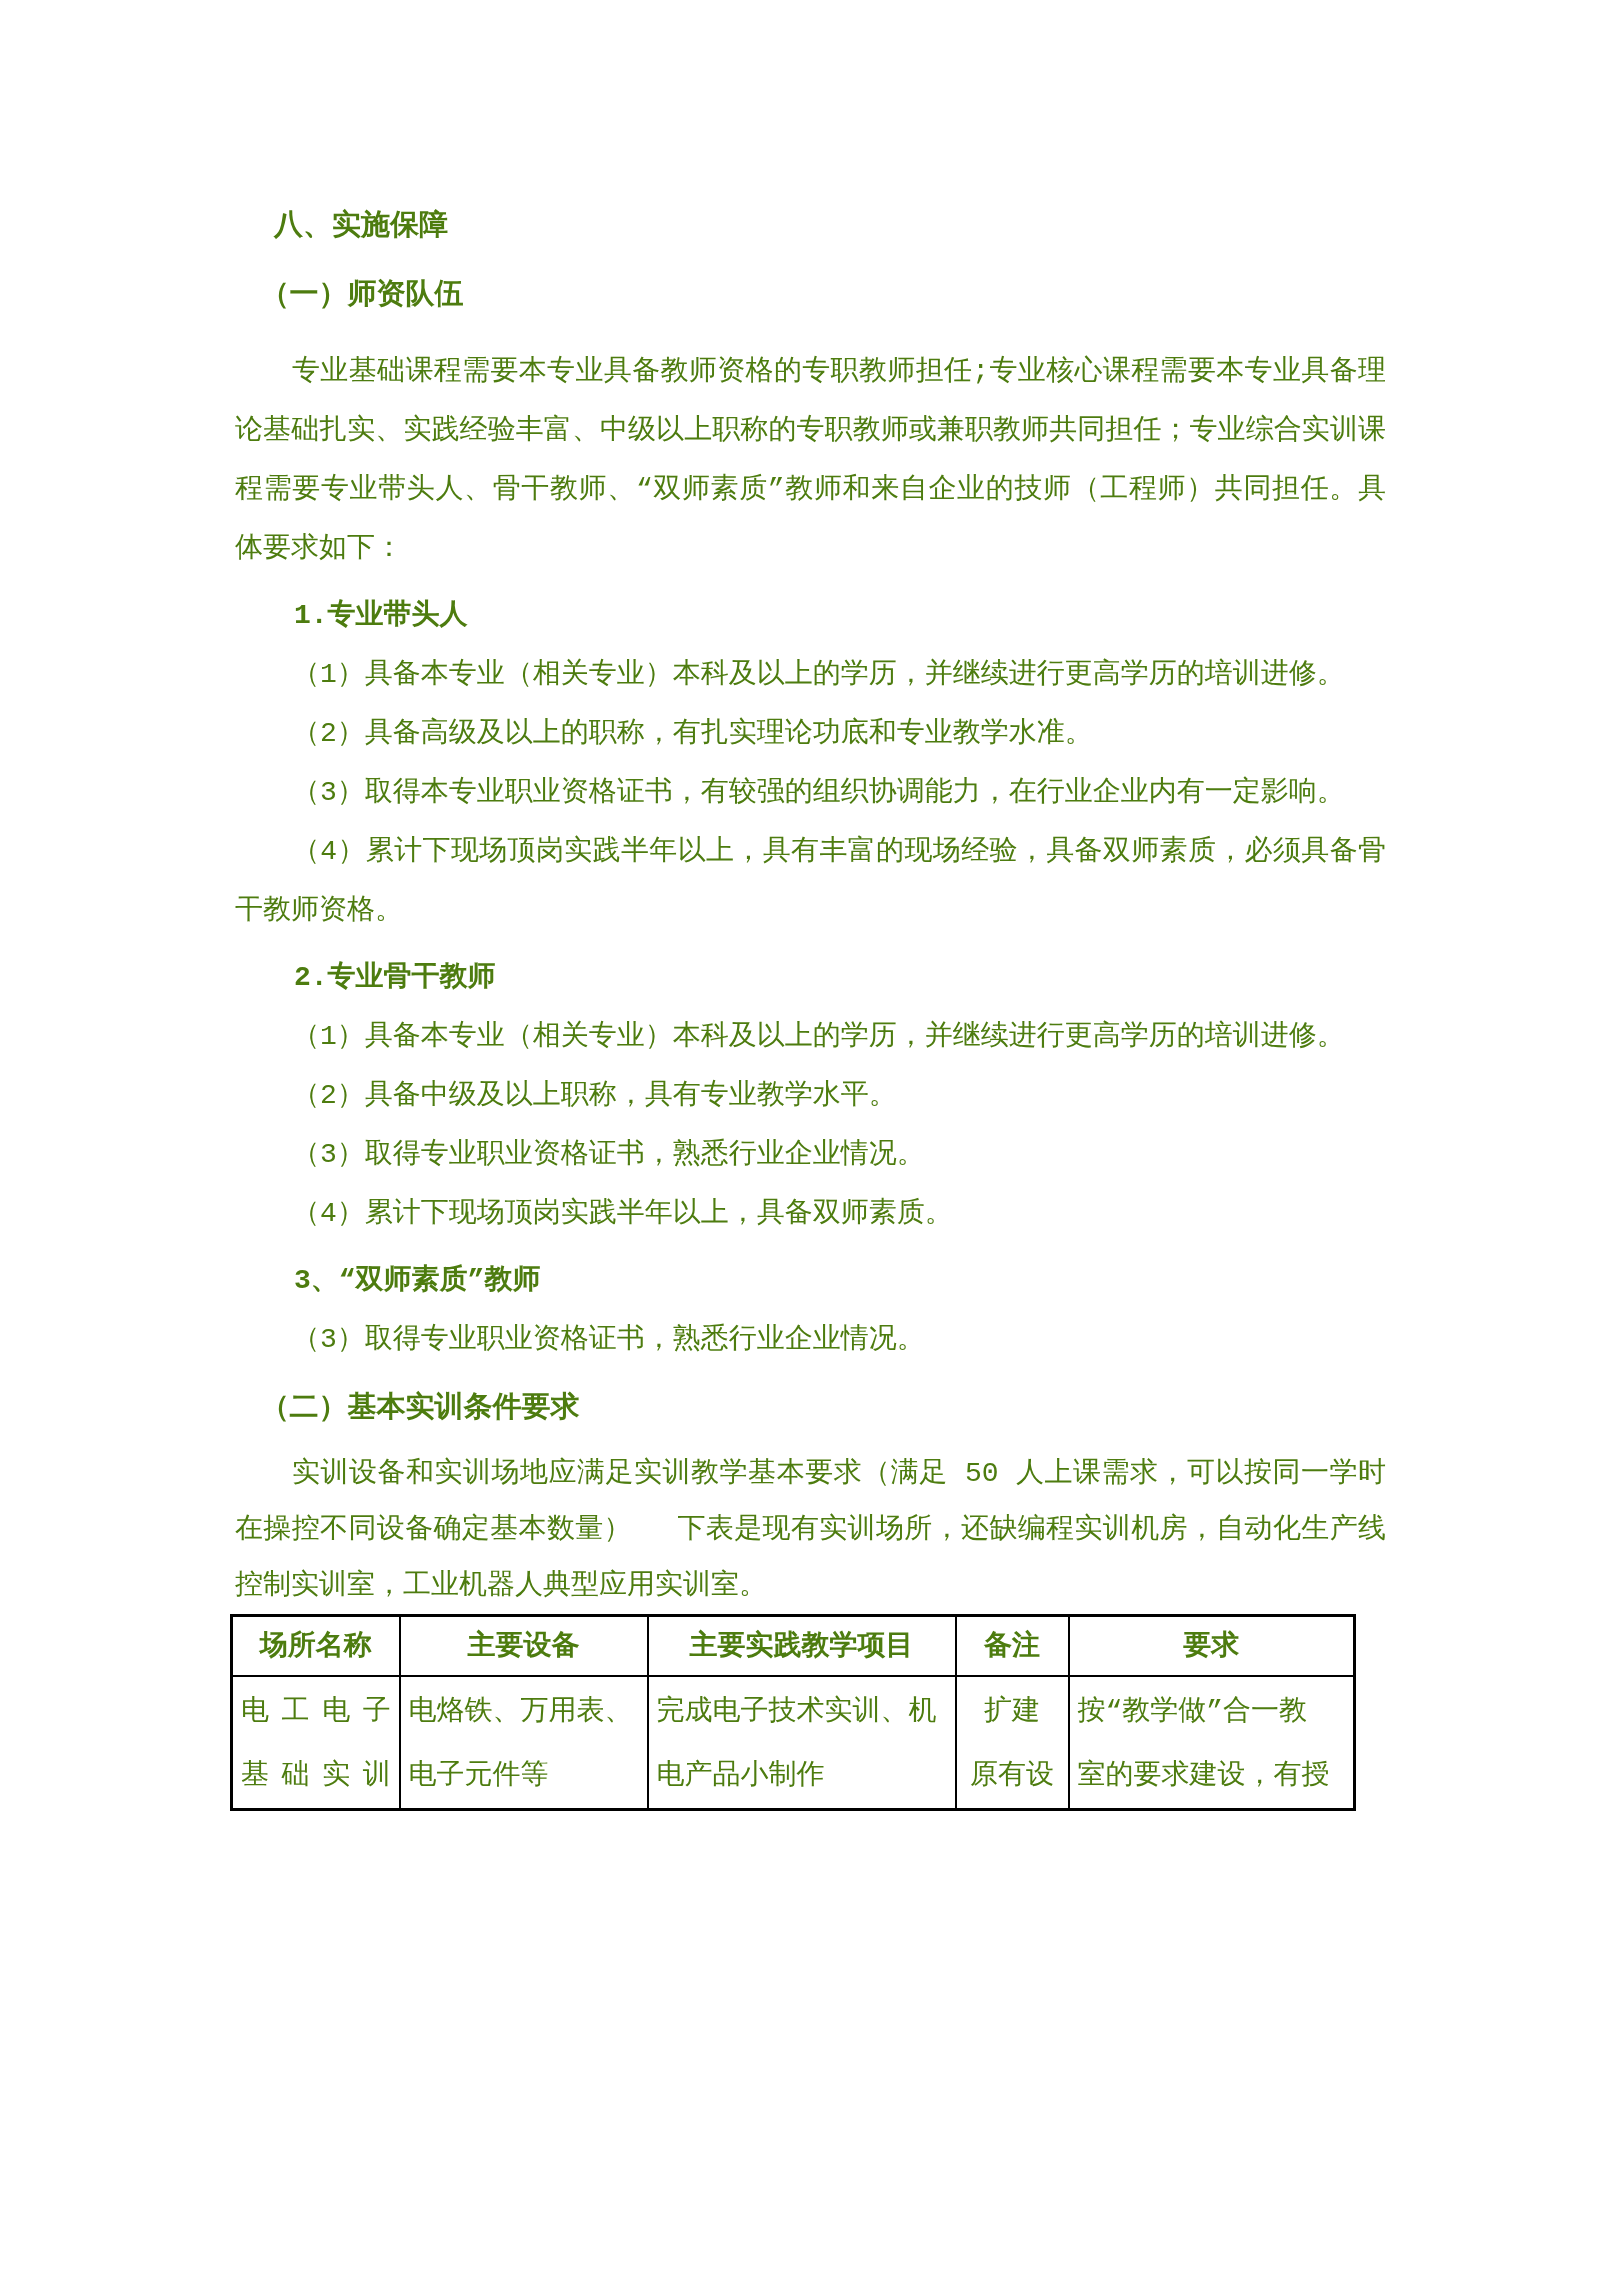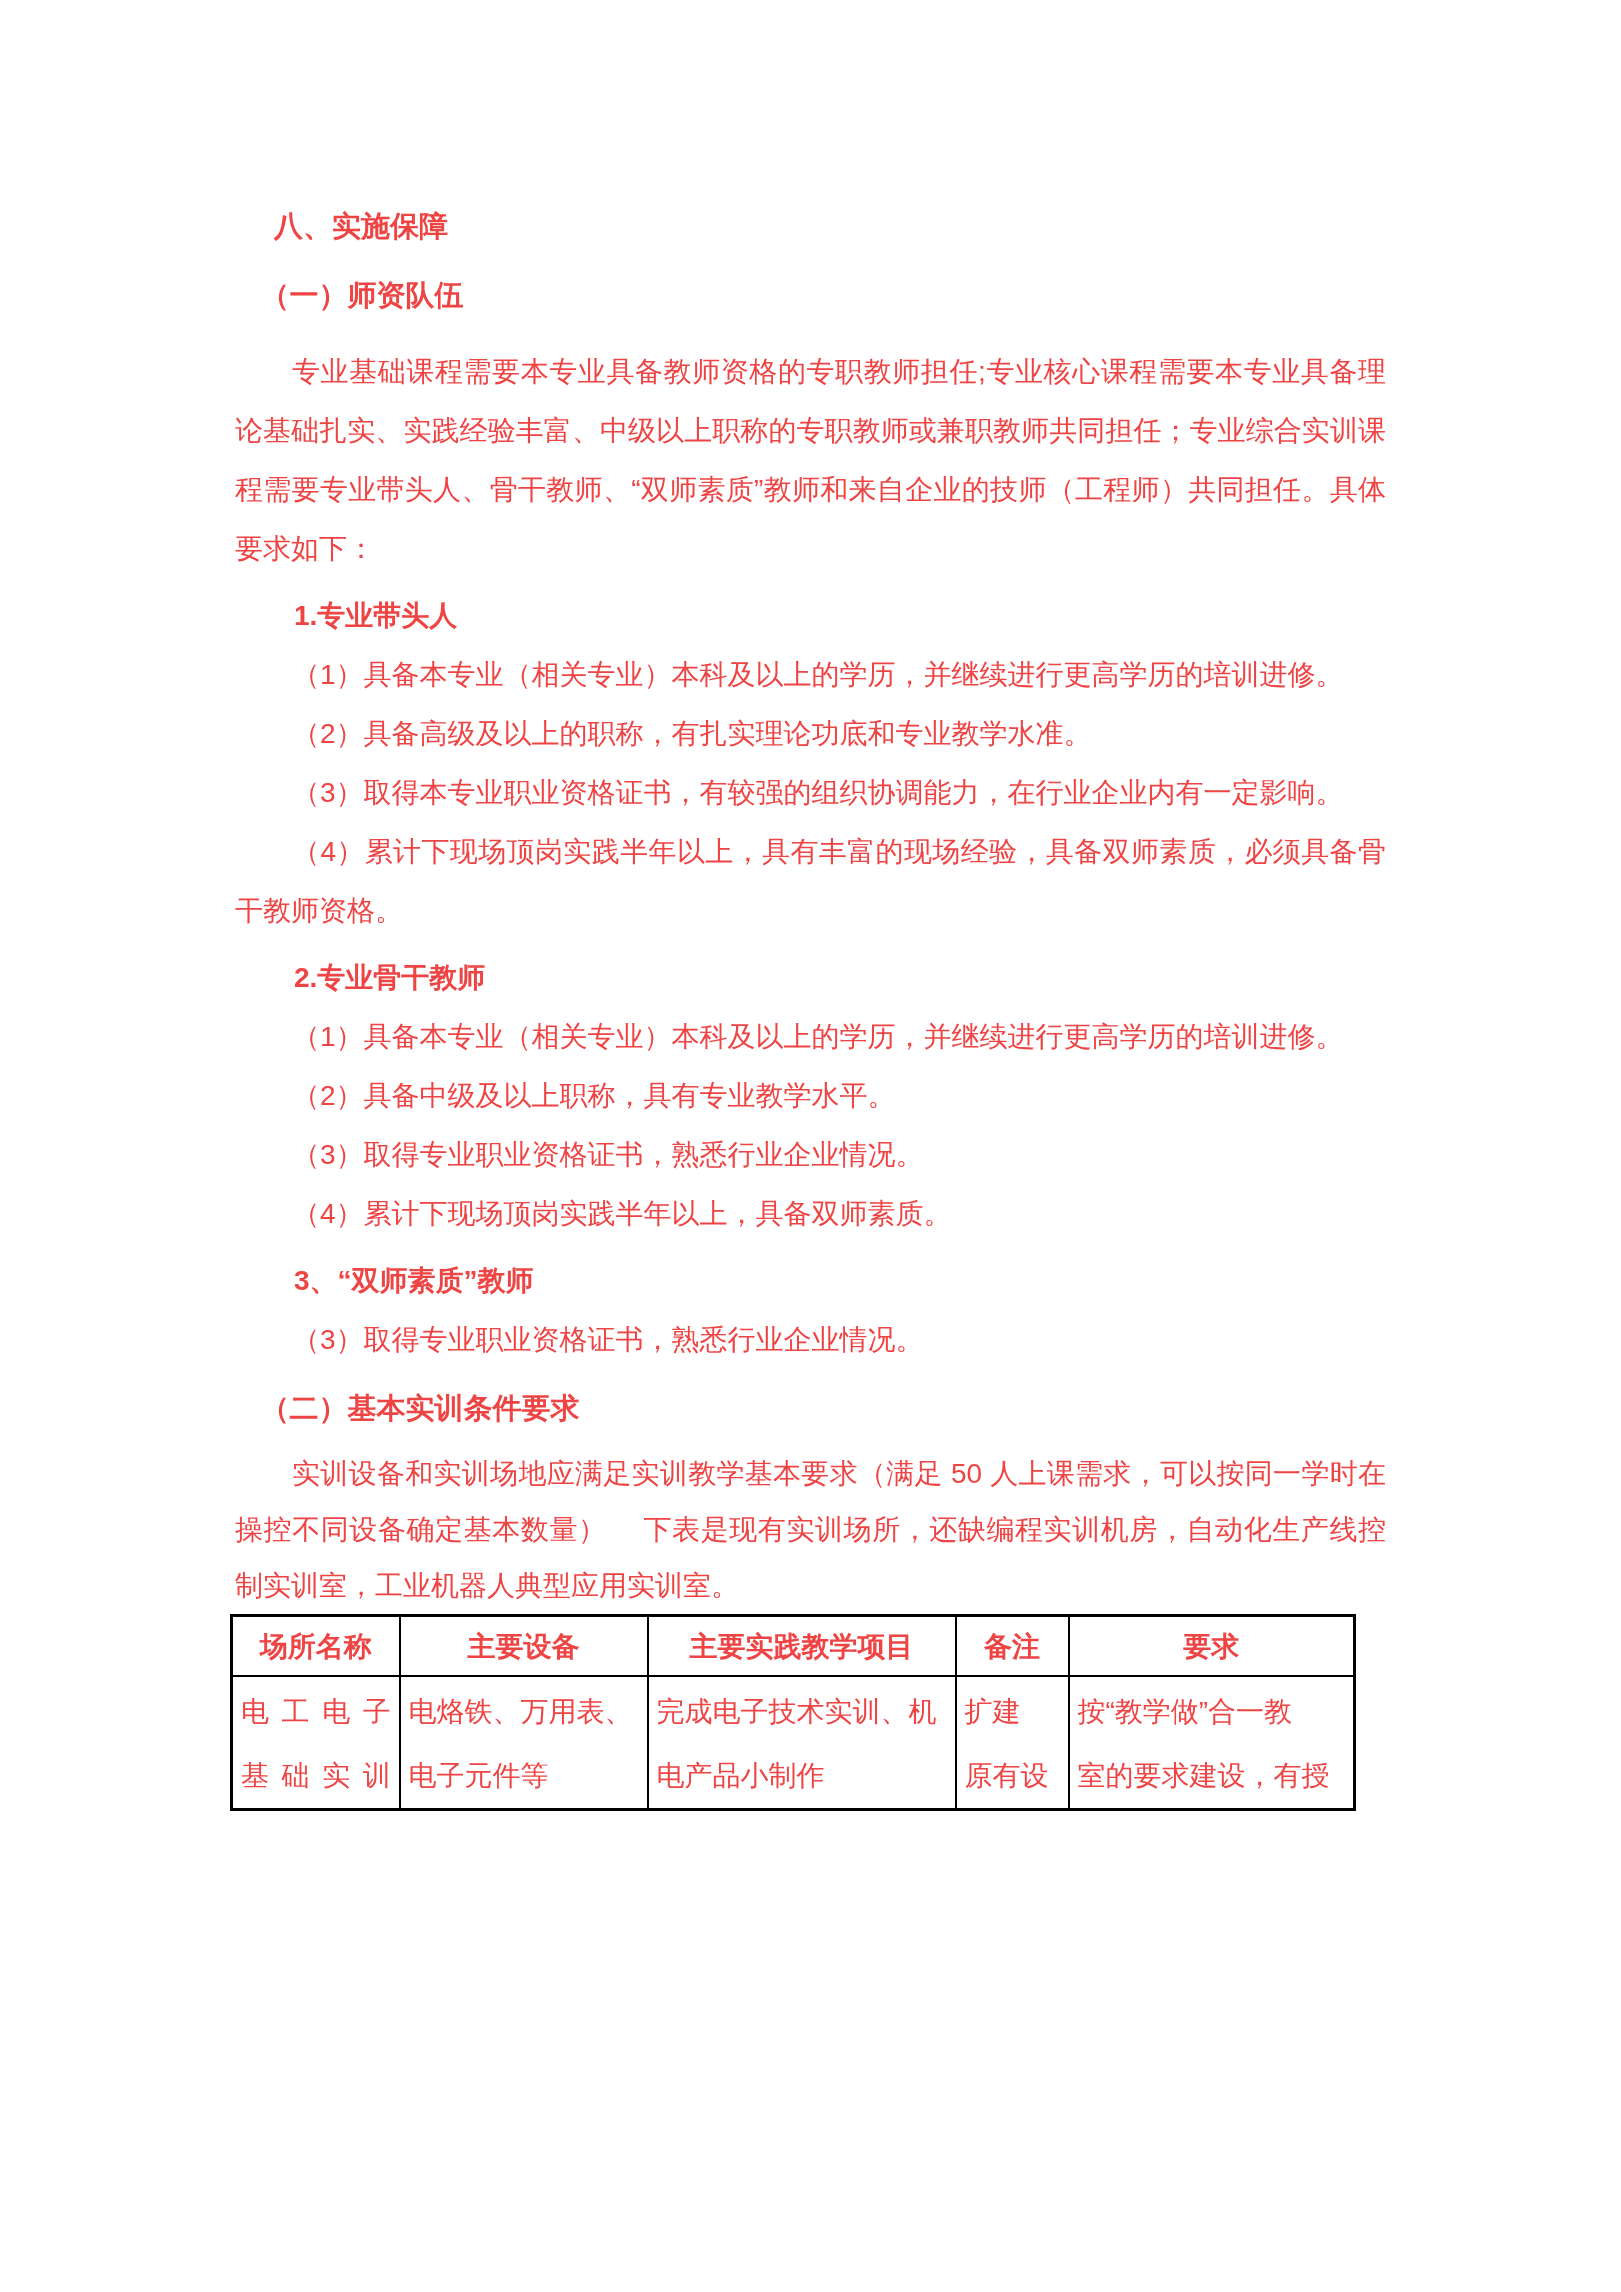--- a/index.html
+++ b/index.html
@@ -1,22 +1,22 @@
 <!DOCTYPE html>
 <html><head>
 <meta charset="utf-8">
 <style>
   html,body{margin:0;padding:0;background:#888;}
   .page{
     position:relative;
     width:1621px;height:2293px;
     background:#ffffff;
     overflow:hidden;
-    font-family:Liberation Sans, sans-serif;
-    color:#ef4444;
+    font-family:Liberation Mono, monospace;
+    color:#4d7c0f;
   }
   .content{
     position:absolute;
     left:235px; top:197px;
     width:1151px;
     font-size:28px;
     line-height:59px;
     text-align:justify;
   }
   .h-main{
@@ -76,21 +76,21 @@
     height:84px;
     line-height:64px;
     vertical-align:top;
     padding-top:2.9px;
     white-space:pre-line;
   }
   td.c-place{
     text-align:justify;
     text-align-last:justify;
   }
-  td.c-note{text-align:left;}
+  td.c-note{text-align:center;}
   td.c-equip, td.c-proj, td.c-req{text-align:left;}
 </style>
 </head>
 <body>
 
 <div class="page">
   <div class="content">
 
     <div class="h-main">八、实施保障</div>
 

